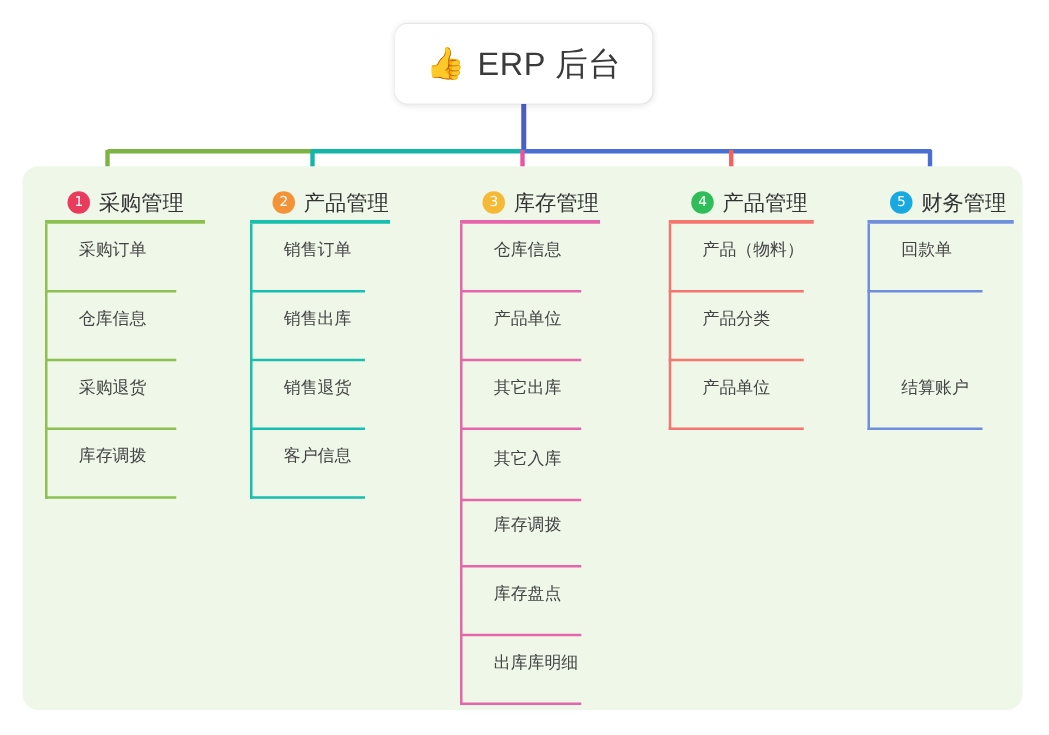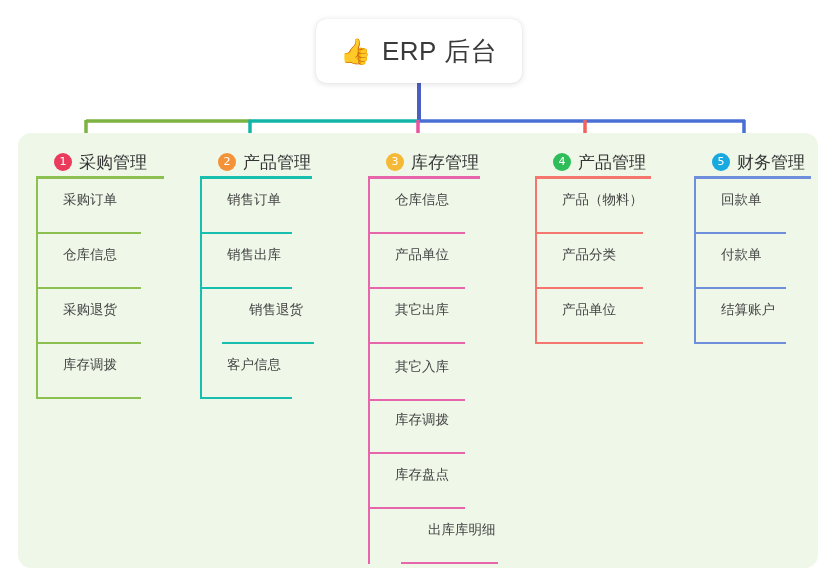--- a/index.html
+++ b/index.html
@@ -191,21 +191,21 @@
         <div class="items" style="position: absolute; top: 46px; height: 220px; width: 122px;">
           <span class="spine" style="height: 220px; background: rgb(25, 191, 174);"></span>
           <div class="item" style="position: absolute; top: 0px; height: 55px; width: 122px;">
             <span class="item-label">销售订单</span>
             <span class="item-rule" style="width: 92px; background: rgb(25, 191, 174);"></span>
           </div>
           <div class="item" style="position: absolute; top: 55px; height: 55px; width: 122px;">
             <span class="item-label">销售出库</span>
             <span class="item-rule" style="width: 92px; background: rgb(25, 191, 174);"></span>
           </div>
-          <div class="item" style="position: absolute; top: 110px; height: 55px; width: 122px; margin-left: 22px;">
+          <div class="item" style="position: absolute; top: 110px; height: 55px; width: 122px;">
             <span class="item-label">销售退货</span>
             <span class="item-rule" style="width: 92px; background: rgb(25, 191, 174);"></span>
           </div>
           <div class="item" style="position: absolute; top: 165px; height: 55px; width: 122px;">
             <span class="item-label">客户信息</span>
             <span class="item-rule" style="width: 92px; background: rgb(25, 191, 174);"></span>
           </div>
         </div>
       </div>
       <div class="column" style="left: 350px;">
@@ -233,21 +233,21 @@
             <span class="item-rule" style="width: 97px; background: rgb(231, 102, 171);"></span>
           </div>
           <div class="item" style="position: absolute; top: 220px; height: 55px; width: 127px;">
             <span class="item-label">库存调拨</span>
             <span class="item-rule" style="width: 97px; background: rgb(231, 102, 171);"></span>
           </div>
           <div class="item" style="position: absolute; top: 275px; height: 55px; width: 127px;">
             <span class="item-label">库存盘点</span>
             <span class="item-rule" style="width: 97px; background: rgb(231, 102, 171);"></span>
           </div>
-          <div class="item" style="position: absolute; top: 330px; height: 55px; width: 127px; margin-left: 33px;">
+          <div class="item" style="position: absolute; top: 330px; height: 55px; width: 127px;">
             <span class="item-label">出库库明细</span>
             <span class="item-rule" style="width: 97px; background: rgb(231, 102, 171);"></span>
           </div>
         </div>
       </div>
       <div class="column" style="left: 517px;">
         <div class="col-head" style="top: 12px; position: absolute; width: 116px;">
           <span class="badge" style="background: rgb(46, 189, 89);">4</span>
           <span class="col-title">产品管理</span>
           <span class="head-rule" style="width: 116px; background: rgb(245, 117, 111);"></span>
@@ -273,24 +273,20 @@
           <span class="badge" style="background: rgb(23, 169, 224);">5</span>
           <span class="col-title">财务管理</span>
           <span class="head-rule" style="width: 117px; background: rgb(111, 143, 221);"></span>
         </div>
         <div class="items" style="position: absolute; top: 46px; height: 165px; width: 122px;">
           <span class="spine" style="height: 165px; background: rgb(111, 143, 221);"></span>
           <div class="item" style="position: absolute; top: 0px; height: 55px; width: 122px;">
             <span class="item-label">回款单</span>
             <span class="item-rule" style="width: 92px; background: rgb(111, 143, 221);"></span>
           </div>
-          <div class="item" style="position: absolute; top: 55px; height: 55px; width: 122px;">
-            <span class="item-label">付款单</span>
-            <span class="item-rule" style="width: 92px; background: rgb(111, 143, 221);"></span>
-          </div>
           <div class="item" style="position: absolute; top: 110px; height: 55px; width: 122px;">
             <span class="item-label">结算账户</span>
             <span class="item-rule" style="width: 92px; background: rgb(111, 143, 221);"></span>
           </div>
         </div>
       </div>
     </div>
 </div>
 
 </body></html>

